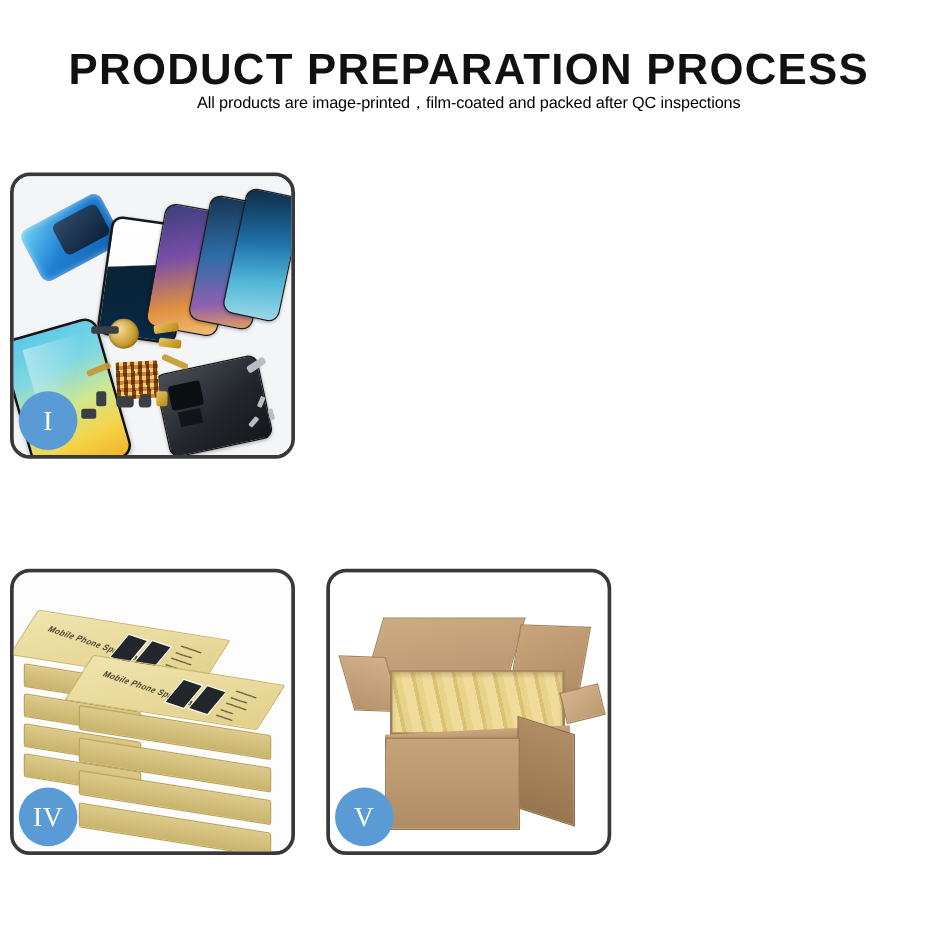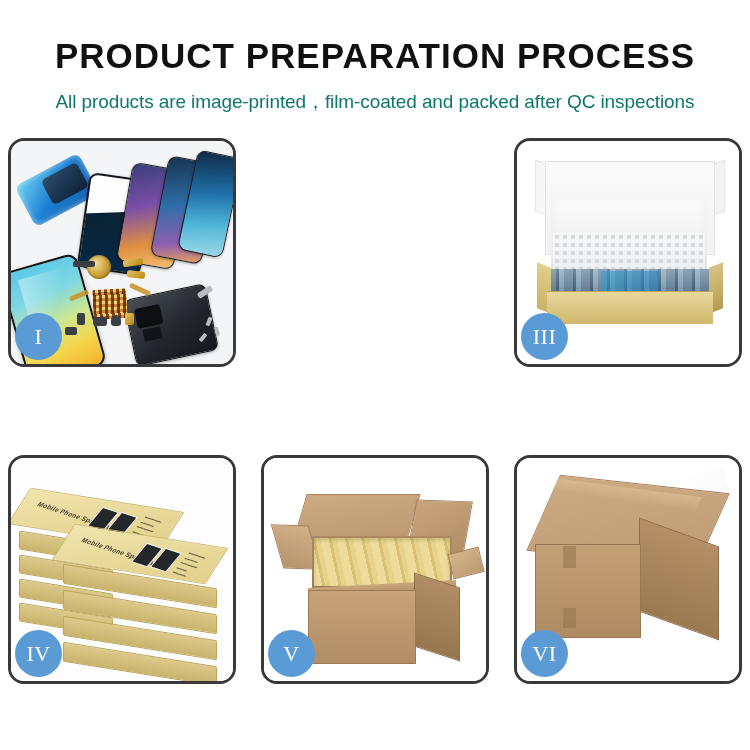--- a/index.html
+++ b/index.html
@@ -11,22 +11,22 @@
   .page{position:relative;width:750px;height:750px;padding-left:40px;}
 
   
   .header{position:absolute;left:0;top:0;width:750px;text-align:center;}
   .title{
     font-size:35px;font-weight:700;color:#111111;
     letter-spacing:1.0px;line-height:1;
     margin-top:38px;white-space:nowrap;
   }
   .subtitle{
-    font-size:19px;font-weight:400;color:#0f766e;
-    letter-spacing:-0.1px;margin-top:16px;white-space:nowrap;
+    font-size:13px;font-weight:400;color:#000000;
+    letter-spacing:-0.1px;white-space:nowrap;
   }
 
   
   .grid{position:absolute;left:8px;top:138px;width:734px;height:552px;}
   .panel{
     position:absolute;width:228px;height:229px;
     border:3px solid #39393b;border-radius:16px;
     background:#f6f7f8;box-sizing:border-box;overflow:hidden;
   }
   .p1{left:0px;  top:0px;}
@@ -252,34 +252,20 @@
         <div class="prt" style="left:54px;top:186px;width:12px;height:8px;"></div>
         <div class="screw" style="left:196px;top:176px;transform:rotate(22deg);"></div>
         <div class="screw" style="left:204px;top:186px;transform:rotate(-14deg);"></div>
         <div class="screw" style="left:190px;top:192px;transform:rotate(40deg);"></div>
         <div class="prt" style="left:186px;top:148px;width:16px;height:6px;background:#b9bcc0;transform:rotate(-34deg);"></div>
       </div>
       <div class="badge">I</div>
     </div>
 
 
-    <div class="panel p3">
-      <div class="scene sc3">
-        <div class="wb-flapL"></div>
-        <div class="wb-flapR"></div>
-        <div class="wb-back"></div>
-        <div class="wb-inner"></div>
-        <div class="wb-foam"></div>
-        <div class="wb-items"></div>
-        <div class="wb-frontL"></div>
-        <div class="wb-frontR"></div>
-        <div class="wb-front"></div>
-      </div>
-      <div class="badge">III</div>
-    </div>
 
     <div class="panel p4">
       <div class="scene sc4">
         <div class="stack">
 
           <div class="kb kb-side" style="left:2px;top:66px;width:92px;height:17px;transform:skewY(9deg);"></div>
           <div class="kb kb-side" style="left:2px;top:90px;width:92px;height:17px;transform:skewY(9deg);"></div>
           <div class="kb kb-side" style="left:2px;top:114px;width:92px;height:17px;transform:skewY(9deg);"></div>
           <div class="kb kb-side" style="left:2px;top:138px;width:92px;height:17px;transform:skewY(9deg);"></div>
 
@@ -318,27 +304,15 @@
         <div class="ct-inner"></div>
         <div class="ct-fill"></div>
         <div class="ct-rim"></div>
         <div class="ct-right"></div>
         <div class="ct-front"></div>
         <div class="ct-tab"></div>
       </div>
       <div class="badge">V</div>
     </div>
 
-    <div class="panel p6">
-      <div class="scene sc6">
-        <div class="sb-wrap"></div>
-        <div class="sb-top"></div>
-        <div class="sb-tape"></div>
-        <div class="sb-right"></div>
-        <div class="sb-front"></div>
-        <div class="sb-seam"></div>
-        <div class="sb-seam2"></div>
-      </div>
-      <div class="badge">VI</div>
-    </div>
 
   </div>
 </div>
 
 </body></html>

